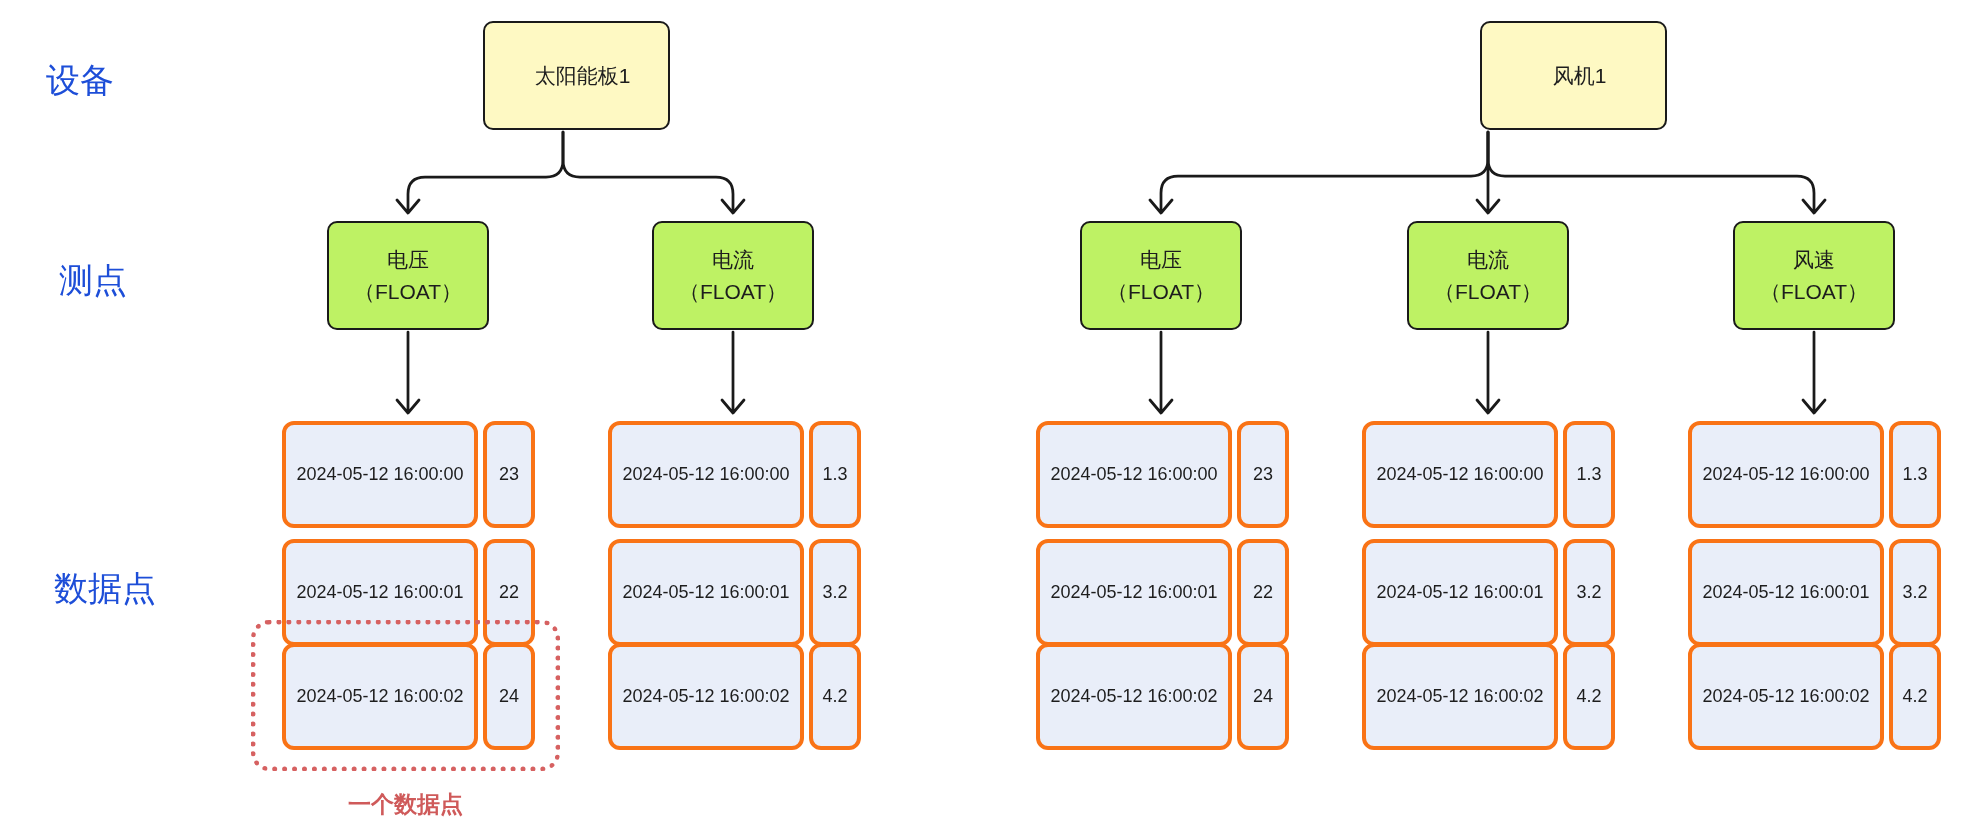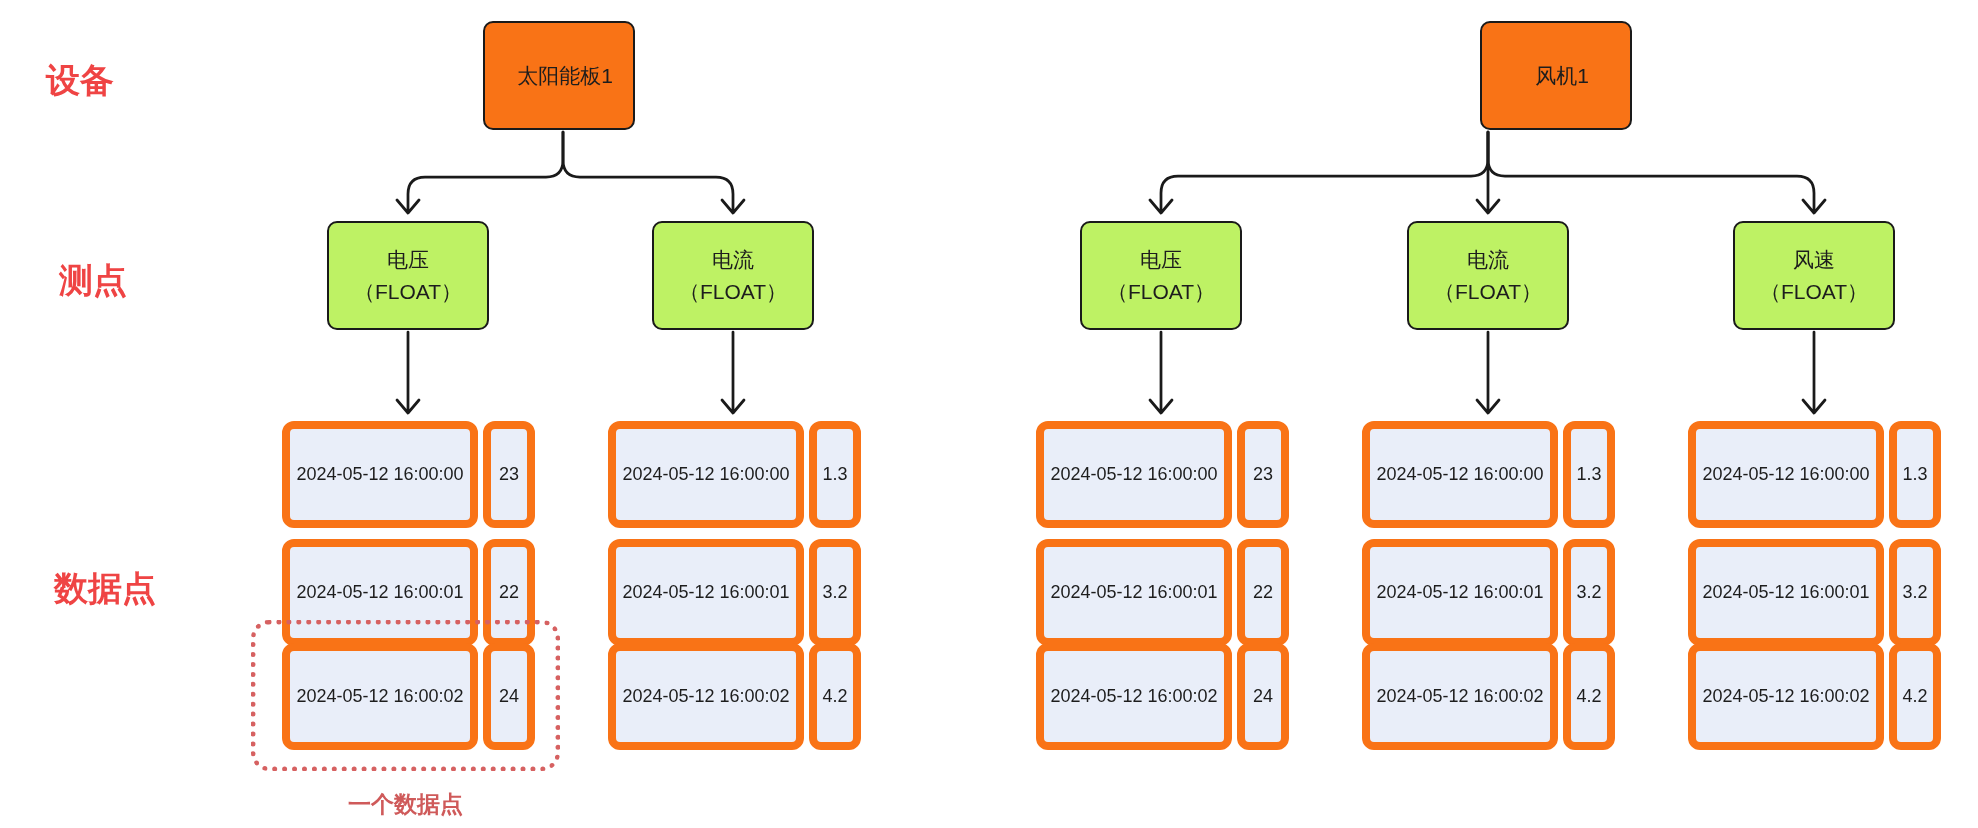--- a/index.html
+++ b/index.html
@@ -2,37 +2,37 @@
 <html><head>
 <meta charset="utf-8">
 <style>
   html,body{margin:0;padding:0;background:#ffffff;}
   .canvas{
     position:relative;width:1978px;height:828px;background:#ffffff;
     font-family:"Liberation Sans","DejaVu Sans",sans-serif;overflow:hidden;
     color:#1d1d1d;
   }
   .rowlabel{
-    position:absolute;font-size:34px;color:#ef4444;white-space:nowrap;
-    font-weight:700;z-index:2;
+    position:absolute;font-size:34px;color:#1d4ed8;white-space:nowrap;
+    font-weight:400;z-index:2;
   }
   .node{
     position:absolute;display:flex;flex-direction:column;align-items:center;
     justify-content:center;text-align:center;border:2.5px solid #1a1a1a;
     border-radius:10px;font-size:21px;color:#1d1d1d;z-index:2;box-sizing:border-box;
     line-height:1.5;
   }
-  .device{width:152px;height:109px;background:#f97316;padding-left:12px;}
+  .device{width:187px;height:109px;background:#fef9c3;padding-left:12px;}
   .point{width:162px;height:109px;background:#bef264;}
   .table{position:absolute;top:421px;width:253px;height:329px;z-index:2;}
   .row{position:absolute;left:0;width:253px;height:107px;}
   .r0{top:0;} .r1{top:98px;margin-top:20px;} .r2{top:222px;}
   .cell{
     position:absolute;top:0;height:107px;display:flex;align-items:center;
-    justify-content:center;background:#e9eef9;border:8px solid #f97316;
+    justify-content:center;background:#e9eef9;border:4px solid #f97316;
     border-radius:12px;font-size:18px;color:#1d1d1d;box-sizing:border-box;
     white-space:nowrap;
   }
   .time{left:0;width:196px;}
   .val{left:201px;width:52px;text-align:center;}
   .connectors{position:absolute;left:0;top:0;z-index:1;pointer-events:none;}
   .dotted-box{
     position:absolute;left:251px;top:620px;width:309px;height:151px;
     border:5px dotted #d66161;border-radius:18px;z-index:3;box-sizing:border-box;
   }

